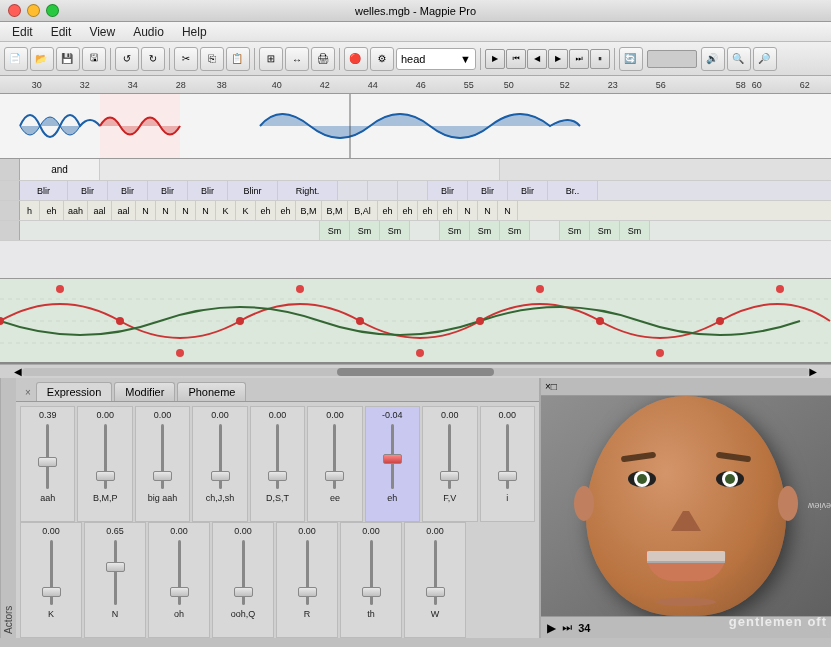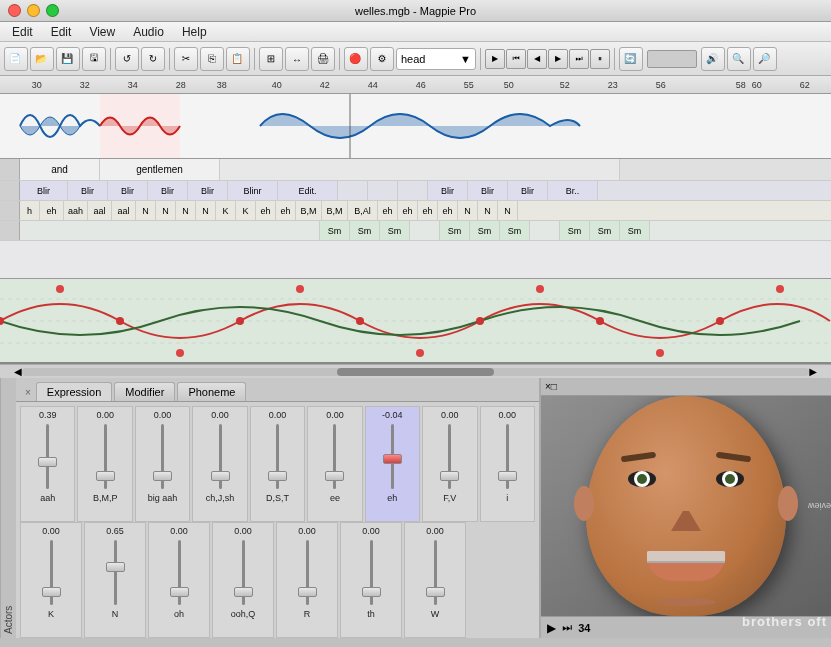--- a/index.html
+++ b/index.html
@@ -523,33 +523,32 @@
 
     <line x1="350" y1="0" x2="350" y2="65" stroke="#333" stroke-width="1" opacity="0.7"></line>
   </svg>
 </div>
 
 <div id="timing-area">
 
   <div class="timing-row" style="height:22px;background:#e0e0e0">
     <div style="width:20px;background:#d0d0d0;border-right:1px solid #aaa;flex-shrink:0"></div>
     <div class="timing-cell text-cell" style="width:80px">and</div>
-    <div class="timing-cell text-cell" style="width:120px">gentlemen</div>
     <div class="timing-cell" style="width:400px;background:#e8e8e8"></div>
   </div>
 
   <div class="timing-row" style="height:20px;background:#e0e0e8">
     <div style="width:20px;background:#d0d0d0;border-right:1px solid #aaa;flex-shrink:0"></div>
     <div class="timing-cell" style="width:48px;background:#dde">Blir</div>
     <div class="timing-cell" style="width:40px;background:#dde">Blir</div>
     <div class="timing-cell" style="width:40px;background:#dde">Blir</div>
     <div class="timing-cell" style="width:40px;background:#dde">Blir</div>
     <div class="timing-cell" style="width:40px;background:#dde">Blir</div>
     <div class="timing-cell" style="width:50px;background:#dde">Blinr</div>
-    <div class="timing-cell" style="width:60px;background:#dde">Edit.</div>
+    <div class="timing-cell" style="width:60px;background:#dde">Right.</div>
     <div class="timing-cell" style="width:30px"></div>
     <div class="timing-cell" style="width:30px"></div>
     <div class="timing-cell" style="width:30px"></div>
     <div class="timing-cell" style="width:40px;background:#dde">Blir</div>
     <div class="timing-cell" style="width:40px;background:#dde">Blir</div>
     <div class="timing-cell" style="width:40px;background:#dde">Blir</div>
     <div class="timing-cell" style="width:50px;background:#dde">Br..</div>
   </div>
 
   <div class="timing-row" style="height:20px;background:#e8e8e0">
@@ -803,13 +802,13 @@
       <span id="preview-label">Preview</span>
     </div>
     <div id="preview-bottom">
       <span class="play-btn">▶</span>
       <span>⏭</span>
       <span class="frame-num">34</span>
     </div>
   </div>
 </div>
 
-<div id="watermark">brothers oft</div>
+<div id="watermark">gentlemen oft</div>
 
 </body></html>

